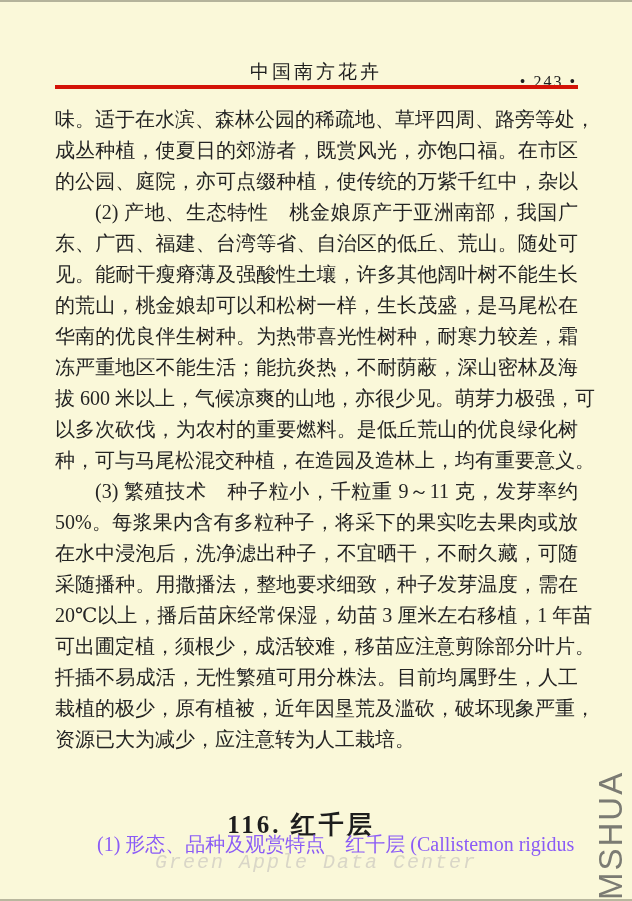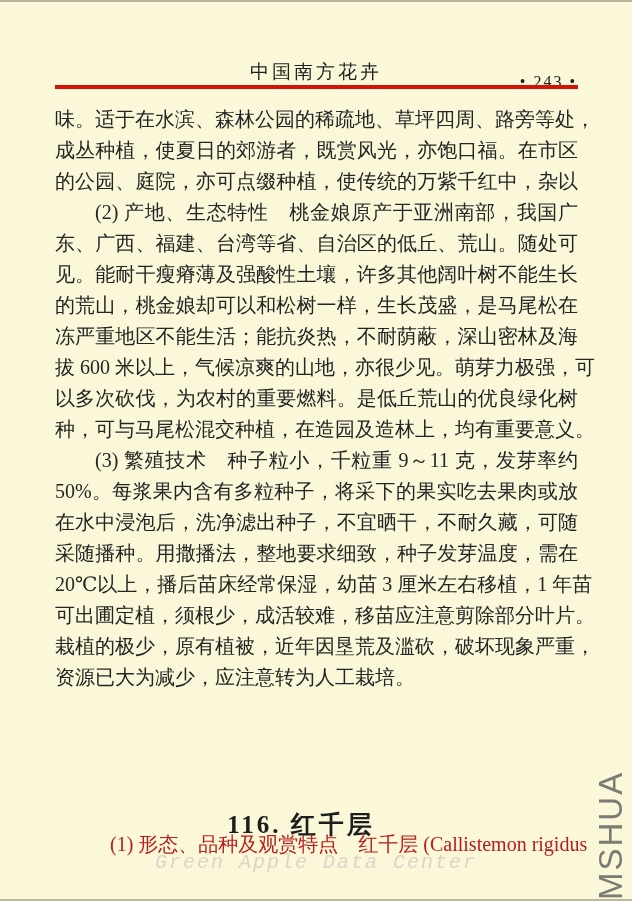--- a/index.html
+++ b/index.html
@@ -83,23 +83,23 @@
     text-align: center;
     font-size: 25px;
     font-weight: 700;
     letter-spacing: 3px;
     color: #1d1d1d;
     margin-top: 28px;
   }
   .section-first-line {
     position: absolute;
     top: 831px;
-    left: 110px;
+    left: 97px;
     font-size: 20px;
-    color: #b91c1c;
+    color: #8b5cf6;
     white-space: nowrap;
   }
   .watermark {
     position: absolute;
     top: 851px;
     left: 0;
     right: 0;
     text-align: center;
     font-size: 20px;
     font-style: italic;
@@ -133,30 +133,32 @@
 <div class="header-rule"></div>
 
 <div class="body-text">
   <div class="ln">味。适于在水滨、森林公园的稀疏地、草坪四周、路旁等处，</div>
   <div class="ln">成丛种植，使夏日的郊游者，既赏风光，亦饱口福。在市区</div>
   <div class="ln">的公园、庭院，亦可点缀种植，使传统的万紫千红中，杂以</div>
   <div class="ln ind">(2) 产地、生态特性　桃金娘原产于亚洲南部，我国广</div>
   <div class="ln">东、广西、福建、台湾等省、自治区的低丘、荒山。随处可</div>
   <div class="ln">见。能耐干瘦瘠薄及强酸性土壤，许多其他阔叶树不能生长</div>
   <div class="ln">的荒山，桃金娘却可以和松树一样，生长茂盛，是马尾松在</div>
+  <div class="ln">华南的优良伴生树种。为热带喜光性树种，耐寒力较差，霜</div>
   <div class="ln">冻严重地区不能生活；能抗炎热，不耐荫蔽，深山密林及海</div>
   <div class="ln">拔 600 米以上，气候凉爽的山地，亦很少见。萌芽力极强，可</div>
   <div class="ln">以多次砍伐，为农村的重要燃料。是低丘荒山的优良绿化树</div>
   <div class="ln">种，可与马尾松混交种植，在造园及造林上，均有重要意义。</div>
   <div class="ln ind">(3) 繁殖技术　种子粒小，千粒重 9～11 克，发芽率约</div>
   <div class="ln">50%。每浆果内含有多粒种子，将采下的果实吃去果肉或放</div>
   <div class="ln">在水中浸泡后，洗净滤出种子，不宜晒干，不耐久藏，可随</div>
   <div class="ln">采随播种。用撒播法，整地要求细致，种子发芽温度，需在</div>
   <div class="ln">20℃以上，播后苗床经常保湿，幼苗 3 厘米左右移植，1 年苗</div>
   <div class="ln">可出圃定植，须根少，成活较难，移苗应注意剪除部分叶片。</div>
+  <div class="ln">扦插不易成活，无性繁殖可用分株法。目前均属野生，人工</div>
   <div class="ln">栽植的极少，原有植被，近年因垦荒及滥砍，破坏现象严重，</div>
   <div class="ln end">资源已大为减少，应注意转为人工栽培。</div>
 </div>
 
 <div class="section-heading">116. 红千层</div>
 <div class="section-first-line">(1) 形态、品种及观赏特点　红千层 (Callistemon rigidus</div>
 
 <div class="watermark">Green Apple Data Center</div>
 <div class="side-label">MSHUA</div>
 

